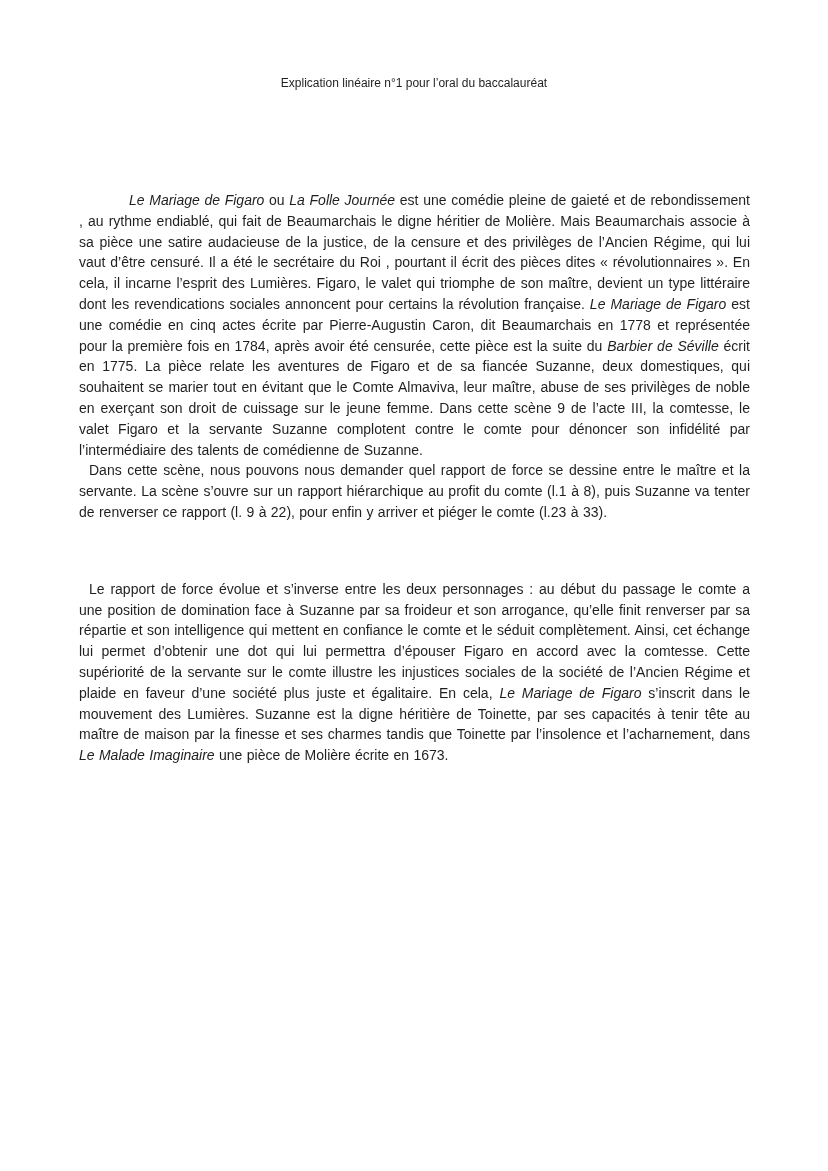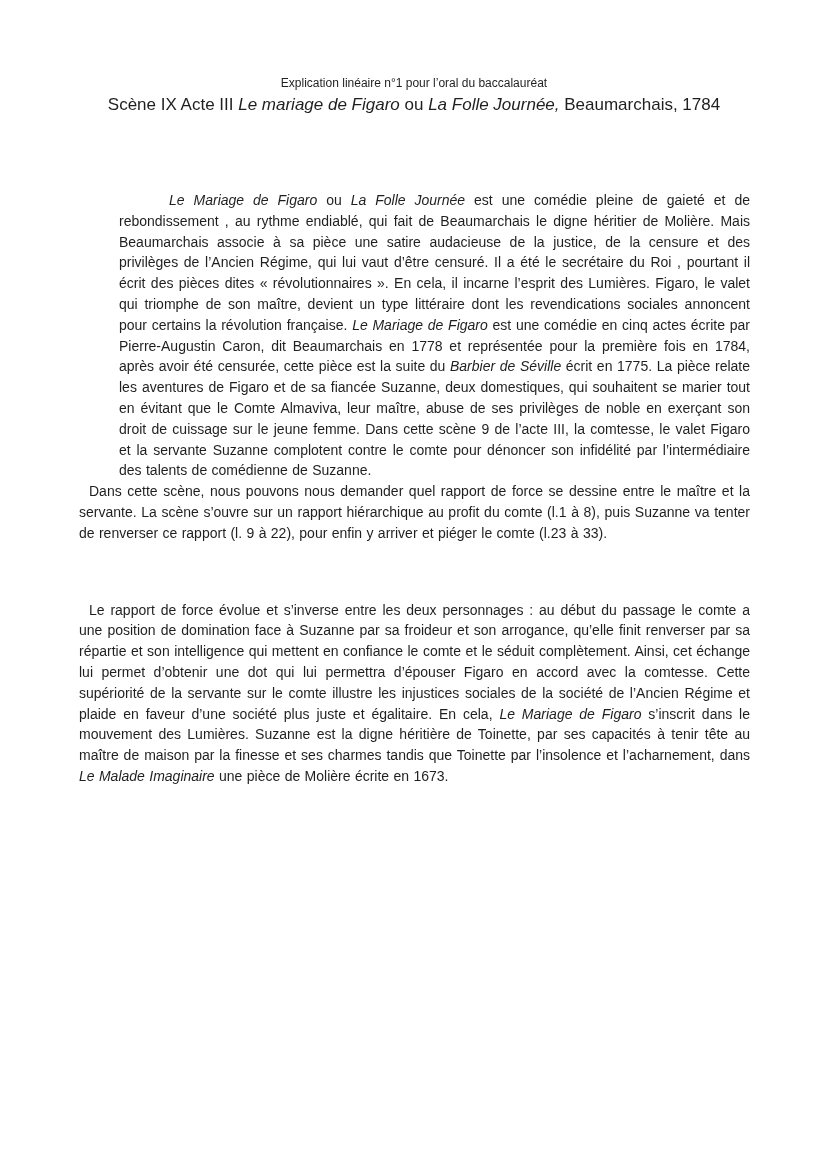--- a/index.html
+++ b/index.html
@@ -47,29 +47,28 @@
     left: 79px;
     width: 671px;
   }
   .para {
     margin: 0;
     font-size: 14px;
     line-height: 20.8px;
     text-align: justify;
     word-spacing: 0.5px;
   }
-  .indent-large { text-indent: 50px; margin-left: 40px; }
+  .indent-large { text-indent: 50px; }
   .indent-small { text-indent: 10px; }
   .gap-before { margin-top: 56px; }
   .it { font-style: italic; }
 </style>
 </head>
 <body>
 
 <div class="page">
   <div class="header-line">Explication linéaire n°1 pour l’oral du baccalauréat</div>
-  <h1 class="doc-title" id="doc-title"><span>Scène IX Acte III </span><span class="it">Le mariage de Figaro</span><span> ou </span><span class="it">La Folle Journée,</span><span> Beaumarchais, 1784</span></h1>
   <div class="content" id="doc-content">
       <p class="para indent-large"><span class="it">Le Mariage de Figaro</span><span> ou </span><span class="it">La Folle Journée</span><span> est une comédie pleine de gaieté et de rebondissement , au rythme endiablé, qui fait de Beaumarchais le digne héritier de Molière. Mais Beaumarchais associe à sa pièce une satire audacieuse de la justice, de la censure et des privilèges de l’Ancien Régime, qui lui vaut d’être censuré. Il a été le secrétaire du Roi , pourtant il écrit des pièces dites « révolutionnaires ». En cela, il incarne l’esprit des Lumières. Figaro, le valet qui triomphe de son maître, devient un type littéraire dont les revendications sociales annoncent pour certains la révolution française. </span><span class="it">Le Mariage de Figaro</span><span> est une comédie en cinq actes écrite par Pierre-Augustin Caron, dit Beaumarchais en 1778 et représentée pour la première fois en 1784, après avoir été censurée, cette pièce est la suite du </span><span class="it">Barbier de Séville</span><span> écrit en 1775. La pièce relate les aventures de Figaro et de sa fiancée Suzanne, deux domestiques, qui souhaitent se marier tout en évitant que le Comte Almaviva, leur maître, abuse de ses privilèges de noble en exerçant son droit de cuissage sur le jeune femme. Dans cette scène 9 de l’acte III, la comtesse, le valet Figaro et la servante Suzanne complotent contre le comte pour dénoncer son infidélité par l’intermédiaire des talents de comédienne de Suzanne.</span></p>
       <p class="para indent-small"><span>Dans cette scène, nous pouvons nous demander quel rapport de force se dessine entre le maître et la servante. La scène s’ouvre sur un rapport hiérarchique au profit du comte (l.1 à 8), puis Suzanne va tenter de renverser ce rapport (l. 9 à 22), pour enfin y arriver et piéger le comte (l.23 à 33).</span></p>
       <p class="para indent-small gap-before"><span>Le rapport de force évolue et s’inverse entre les deux personnages : au début du passage le comte a une position de domination face à Suzanne par sa froideur et son arrogance, qu’elle finit renverser par sa répartie et son intelligence qui mettent en confiance le comte et le séduit complètement. Ainsi, cet échange lui permet d’obtenir une dot qui lui permettra d’épouser Figaro en accord avec la comtesse. Cette supériorité de la servante sur le comte illustre les injustices sociales de la société de l’Ancien Régime et plaide en faveur d’une société plus juste et égalitaire. En cela, </span><span class="it">Le Mariage de Figaro</span><span> s’inscrit dans le mouvement des Lumières. Suzanne est la digne héritière de Toinette, par ses capacités à tenir tête au maître de maison par la finesse et ses charmes tandis que Toinette par l’insolence et l’acharnement, dans </span><span class="it">Le Malade Imaginaire</span><span> une pièce de Molière écrite en 1673.</span></p>
     </div>
 </div>
 
 </body></html>

